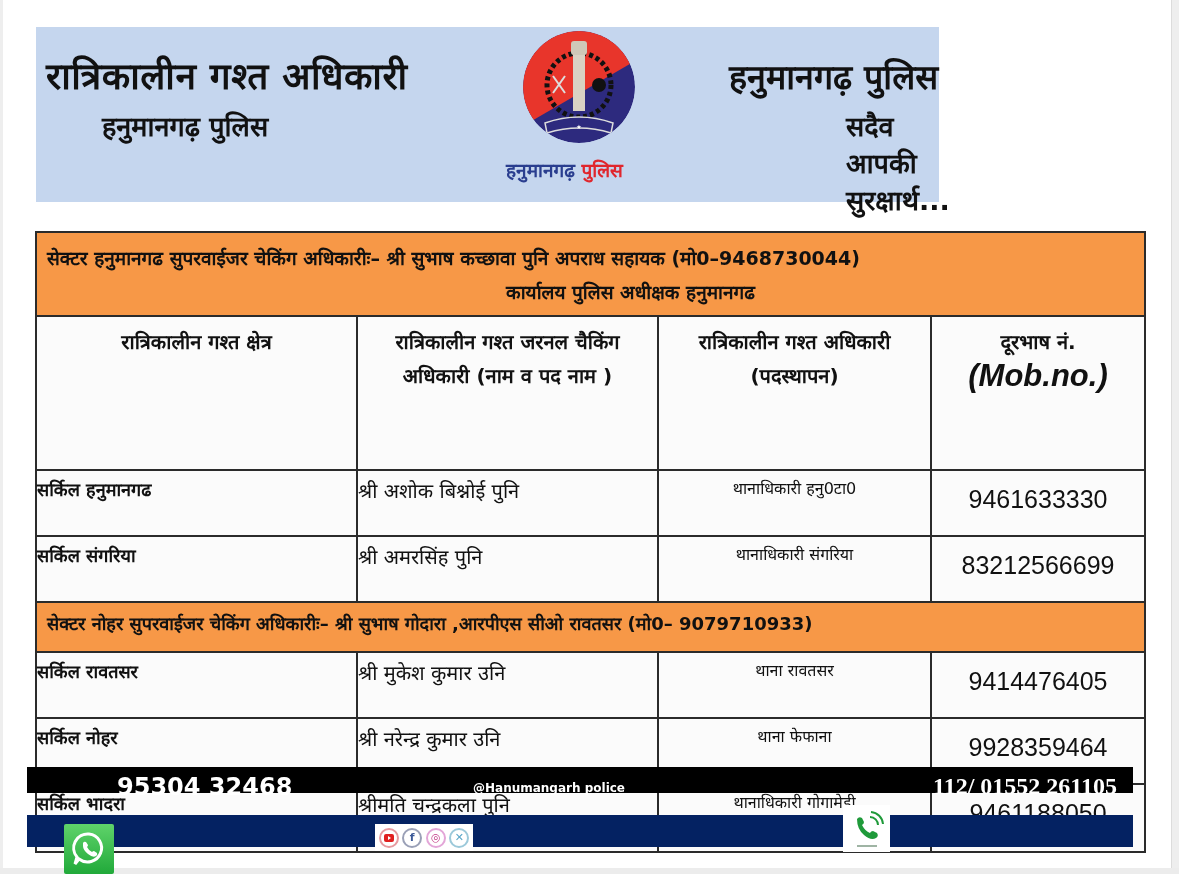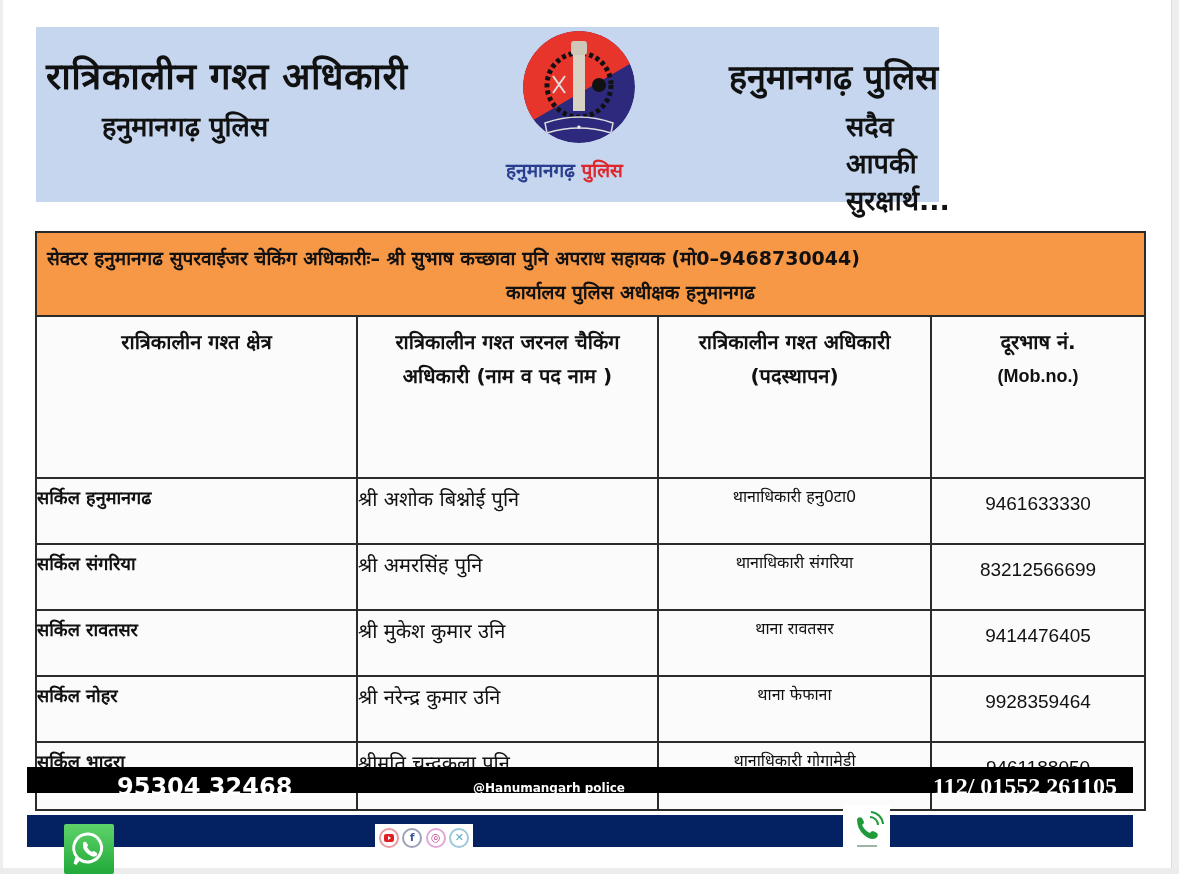--- a/index.html
+++ b/index.html
@@ -22,31 +22,31 @@
   .logo-caption { position: absolute; left: 470px; top: 130px; font-size: 19px; font-weight: bold; }
   .logo-caption .blue { color: #2a3e8f; }
   .logo-caption .red { color: #e0262d; }
   .h-right-title { position: absolute; left: 693px; top: 26px; font-size: 34px; font-weight: bold; color: #111; }
   .h-tagline { position: absolute; left: 810px; top: 80px; font-size: 27px; font-weight: bold; color: #111; }
   .h-date { position: absolute; left: 813px; top: 122px; font-size: 27px; font-weight: bold; color: #111; }
   .h-date .val { font-family: "Liberation Sans", sans-serif; font-size: 24px; }
 
   
   .tbl { position: absolute; left: 35px; top: 231px; width: 1109px; border-collapse: collapse; table-layout: fixed; background: #fbfbfb; }
-  .tbl td { border: 2px solid #2b2b2b; vertical-align: top; font-size: 20px; padding: 12px; }
+  .tbl td { border: 2px solid #2b2b2b; vertical-align: top; font-size: 20px; padding: 4px; }
   .tbl tr.sector td { background: #f79847; font-weight: bold; font-size: 19px; padding: 8px 10px 6px 10px; line-height: 34px; }
   .tbl tr.sector td .line2 { display: block; text-align: center; padding-left: 80px; }
   .tbl tr.sector2 td { background: #f79847; font-weight: bold; font-size: 18px; padding: 8px 10px; height: 32px; }
   .tbl tr.head td { text-align: center; font-size: 20px; font-weight: bold; line-height: 34px; padding-top: 8px; height: 140px; }
-  .tbl tr.head td .mob { font-family: "Liberation Sans", sans-serif; font-size: 18px; }
+  .tbl tr.head td .mob { font-family: "Liberation Sans", sans-serif; font-size: 31px; font-style: italic; }
   .tbl tr.row td { height: 44px; padding: 6px 0; }
   .tbl tr.row td.area { font-weight: bold; font-size: 18px; }
   .tbl tr.row td.officer { font-size: 20px; }
   .tbl tr.row td.post { text-align: center; font-size: 16px; }
-  .tbl tr.row td.phone { text-align: center; font-family: "Liberation Sans", sans-serif; font-size: 19px; padding-top: 14px; }
+  .tbl tr.row td.phone { text-align: center; font-family: "Liberation Sans", sans-serif; font-size: 25px; padding-top: 14px; }
   .tbl tr.row.last td { height: 46px; }
 
   
   .bar-red { position: absolute; left: 27px; top: 767px; width: 1106px; height: 26px; background: #000000; color: #fff; }
   .bar-red .left-num { position: absolute; left: 90px; top: 6px; font-size: 24px; font-weight: bold; font-family: "DejaVu Sans", sans-serif; }
   .bar-red .handle { position: absolute; left: 446px; top: 14px; font-size: 12px; font-weight: bold; }
   .bar-red .right-num { position: absolute; right: 16px; top: 6px; font-size: 24px; font-weight: bold; font-family: Liberation Serif, serif; }
   .bar-blue { position: absolute; left: 27px; top: 815px; width: 1106px; height: 32px; background: #042262; }
   .wa-icon { position: absolute; left: 64px; top: 824px; width: 50px; height: 50px; background: linear-gradient(#5fd36a, #21a93a); border-radius: 2px; }
   .social { position: absolute; left: 375px; top: 824px; width: 98px; height: 27px; background: #fff; display: flex; align-items: center; justify-content: space-around; padding: 0 2px; box-sizing: border-box; }
@@ -126,20 +126,23 @@
     <td class="officer">श्री अशोक बिश्नोई पुनि</td>
     <td class="post">थानाधिकारी हनु0टा0</td>
     <td class="phone">9461633330</td>
   </tr>
   <tr class="row">
     <td class="area">सर्किल संगरिया</td>
     <td class="officer">श्री अमरसिंह पुनि</td>
     <td class="post">थानाधिकारी संगरिया</td>
     <td class="phone">83212566699</td>
   </tr>
+  <tr class="sector2">
+    <td colspan="4">सेक्टर नोहर सुपरवाईजर चेकिंग अधिकारीः–  श्री सुभाष गोदारा ,आरपीएस सीओ रावतसर (मो0– 9079710933)</td>
+  </tr>
   <tr class="row">
     <td class="area">सर्किल रावतसर</td>
     <td class="officer">श्री मुकेश कुमार उनि</td>
     <td class="post">थाना रावतसर</td>
     <td class="phone">9414476405</td>
   </tr>
   <tr class="row">
     <td class="area">सर्किल नोहर</td>
     <td class="officer">श्री नरेन्द्र कुमार उनि</td>
     <td class="post">थाना फेफाना</td>

